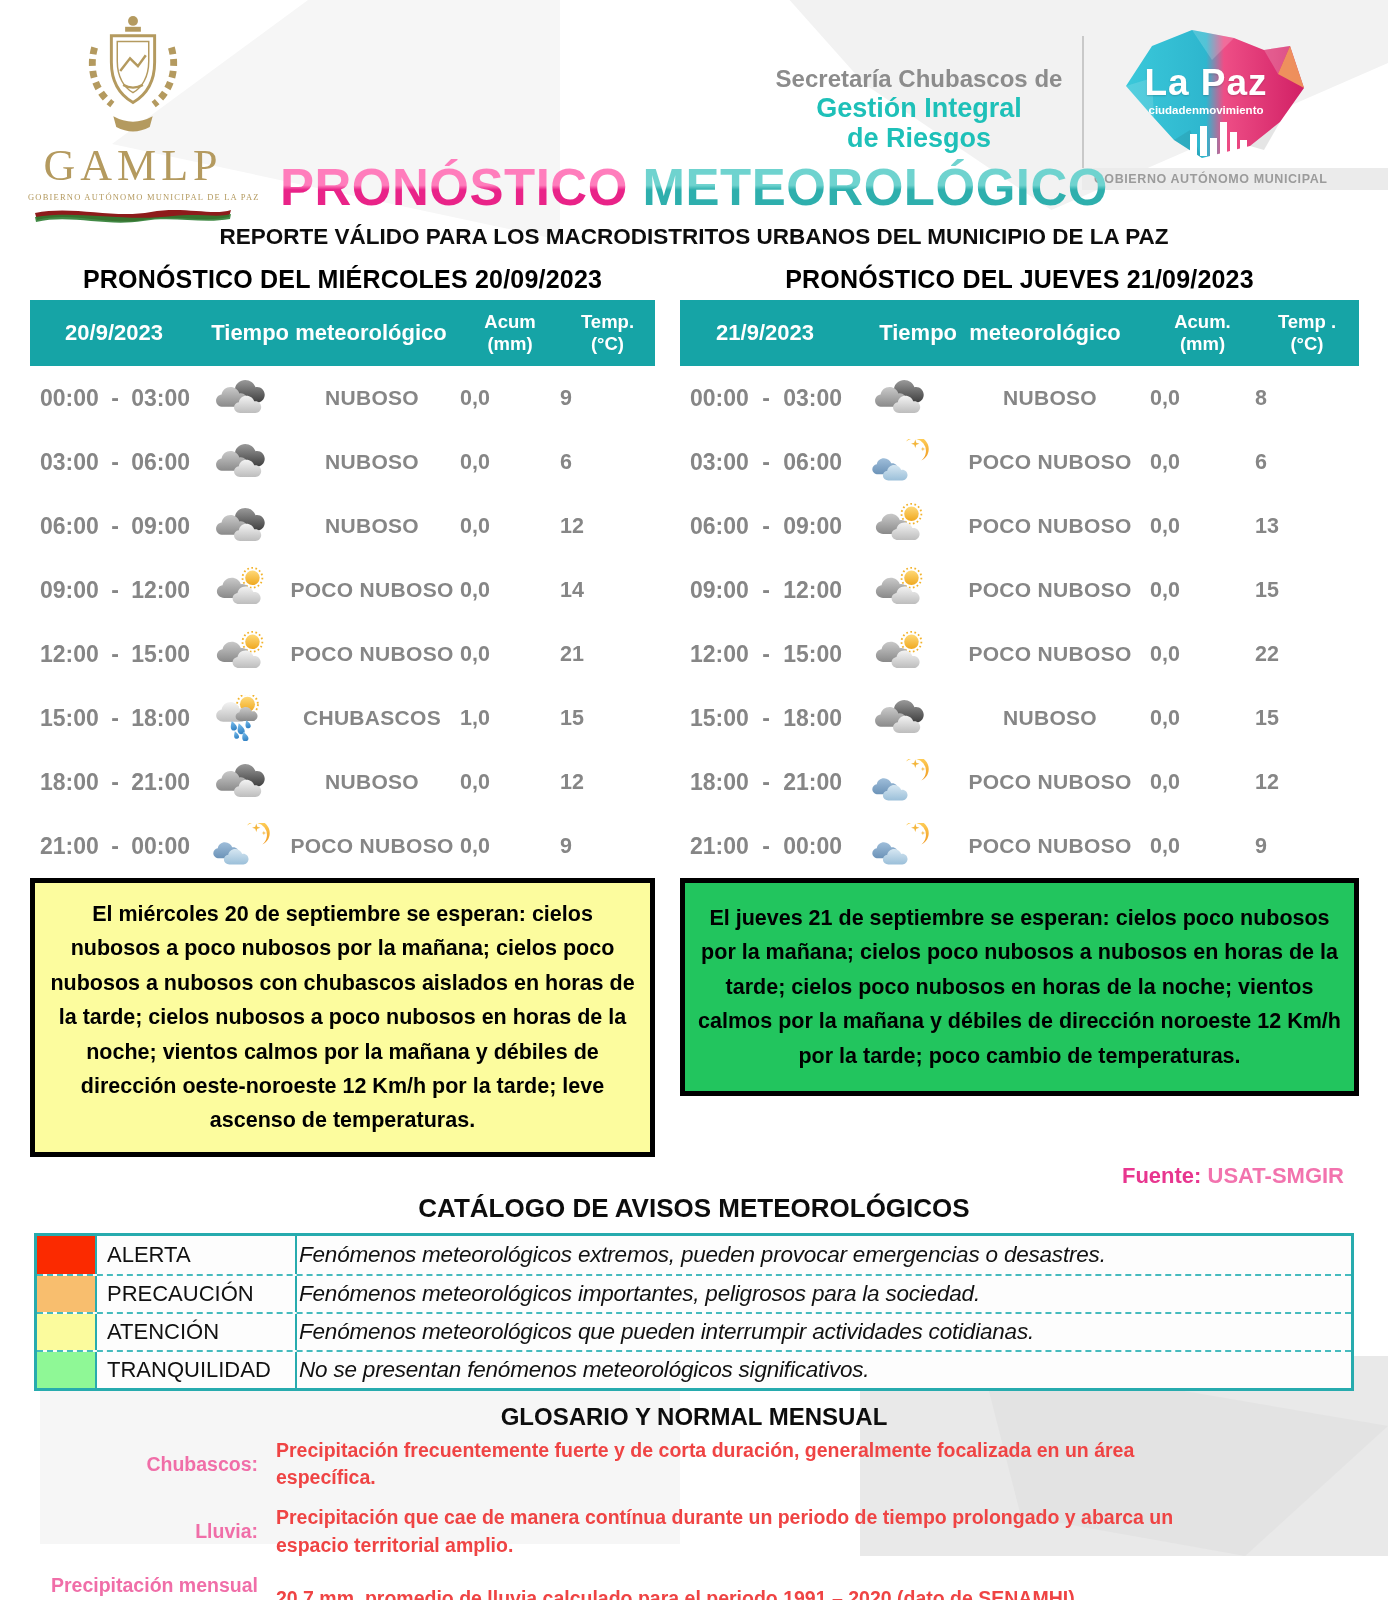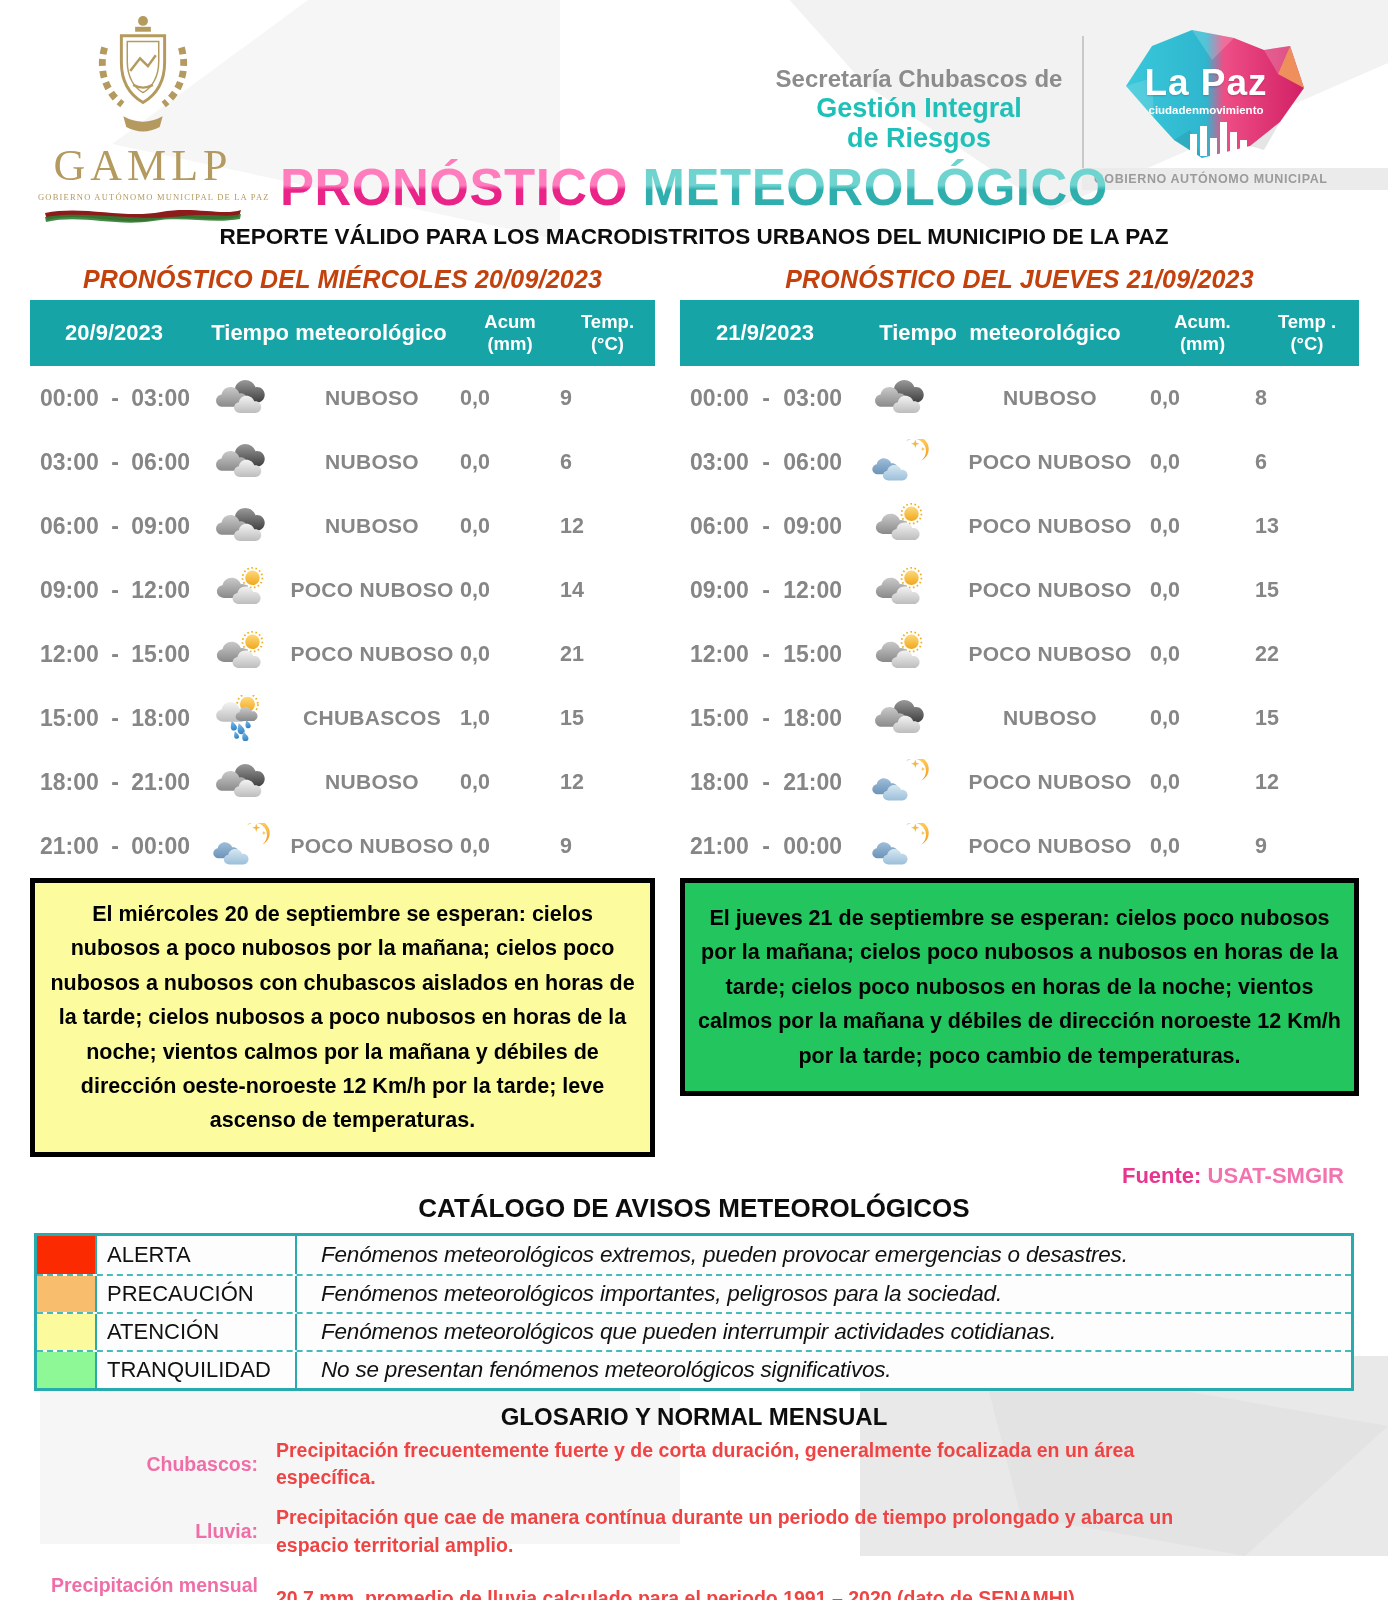--- a/index.html
+++ b/index.html
@@ -13,21 +13,21 @@
            clip-path:polygon(20% 0, 100% 0, 100% 30%, 55% 100%, 30% 40%); }
   .poly2 { left:0; top:0; width:560px; height:240px; background:#f6f6f6;
            clip-path:polygon(55% 0, 100% 0, 100% 100%, 20% 60%); }
   .poly3 { left:860px; top:1356px; width:528px; height:200px; background:#e9e9e9; }
   .poly4 { left:40px;  top:1332px; width:640px; height:212px; background:#f6f6f6; }
   .poly5 { left:980px; top:1356px; width:408px; height:200px; background:#e3e3e3;
            clip-path:polygon(0 0, 100% 35%, 65% 100%, 10% 80%); }
   .content { position:relative; z-index:1; }
 
   
-  .gamlp { position:absolute; left:38px; top:10px; width:210px; text-align:center; }
+  .gamlp { position:absolute; left:28px; top:10px; width:210px; text-align:center; }
   .gamlp-acronym { font-family:"Liberation Serif", serif; font-size:44px; letter-spacing:5px;
                    color:#B49A5F; font-weight:400; line-height:1; margin-top:2px; }
   .gamlp-caption { font-family:"Liberation Serif", serif; font-size:8.5px; letter-spacing:1.2px;
                    color:#B49A5F; margin-top:4px; white-space:nowrap; }
   .gamlp-ribbon { margin-top:3px; }
 
   .secretaria { position:absolute; left:758px; top:66px; width:322px; text-align:center; line-height:1.12; }
   .secretaria .s1 { color:#8C8C8C; font-size:24px; font-weight:600; }
   .secretaria .s2 { color:#1EC0B8; font-size:27px; font-weight:800; }
 
@@ -50,21 +50,21 @@
          -webkit-background-clip:text; background-clip:text; color:transparent; }
   .report-subtitle { position:absolute; left:0; right:0; top:224px; text-align:center;
                      font-size:22.5px; font-weight:800; color:#0d0d0d; }
 
   
   .flow { padding-top:258px; }
   .columns { display:flex; gap:25px; padding-left:30px; }
   .fcol--l { width:625px; }
   .fcol--r { width:679px; }
   .sec-title { height:42px; display:flex; align-items:center; justify-content:center;
-               color:#c2410c; font-size:25px; font-weight:800; letter-spacing:.2px;font-style:italic; }
+               color:#000000; font-size:25px; font-weight:800; letter-spacing:.2px; }
   .thead { height:66px; background:#16A4A6; display:grid; align-items:center; color:#fff; }
   .fcol--l .thead { grid-template-columns:168px 262px 100px 95px; }
   .fcol--r .thead { grid-template-columns:170px 300px 105px 104px; }
   .th { text-align:center; font-weight:800; }
   .th-date { font-size:22px; }
   .th-weather { font-size:22px; white-space:pre; }
   .th-two { font-size:18.5px; line-height:1.18; display:flex; flex-direction:column; }
   .rows { background:transparent; }
   .frow { height:64px; display:grid; align-items:center; }
   .fcol--l .frow { grid-template-columns:168px 86px 176px 100px 95px; }
@@ -85,21 +85,21 @@
   .fuente-value { color:#F273AE; font-weight:600; }
 
   
   .catalog-title { text-align:center; font-size:26px; font-weight:800; color:#0d0d0d; margin-top:2px; height:36px; }
   .catalog { width:1320px; margin:4px auto 0; border:3px solid #27ABAE; background:#fdfdfd; }
   .crow { display:grid; grid-template-columns:60px 200px 1fr; height:38px; }
   .crow + .crow { border-top:2px dashed #45BBBE; }
   .cswatch { border-right:2px solid #27ABAE; }
   .clabel { border-right:2px solid #27ABAE; display:flex; align-items:center; padding-left:10px;
             font-size:22px; color:#111; }
-  .cdesc { display:flex; align-items:center; padding-left:24px; font-size:22.5px; font-style:italic;
+  .cdesc { display:flex; align-items:center; padding-left:2px; font-size:22.5px; font-style:italic;
            color:#111; letter-spacing:-.2px; }
 
   
   .glossary-title { text-align:center; font-size:24px; font-weight:800; color:#0d0d0d; margin-top:12px; height:32px; }
   .glossary { margin-top:2px; display:flex; flex-direction:column; gap:13px; }
   .gentry { display:grid; grid-template-columns:258px 1fr; column-gap:18px; align-items:center; }
   .gterm { text-align:right; color:#F06EA8; font-weight:700; font-size:19.5px; line-height:1.35; }
   .gdef { color:#ef4444; font-weight:700; font-size:19.5px; line-height:1.4; padding-right:168px; }
 
   .hidden-svg { position:absolute; width:0; height:0; overflow:hidden; }

